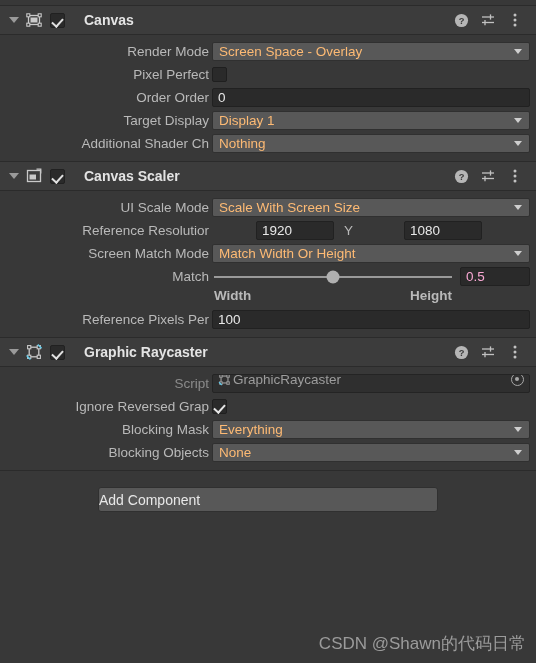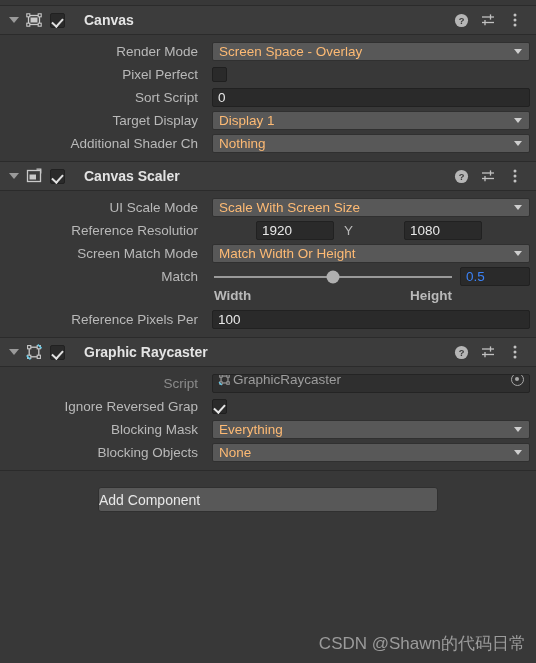--- a/index.html
+++ b/index.html
@@ -96,21 +96,21 @@
     display: flex;
     align-items: center;
     padding-left: 10px;
     padding-right: 6px;
   }
 
   .lbl {
     width: 202px;
     flex: 0 0 202px;
     text-align: right;
-    padding-right: 14px;
+    padding-right: 3px;
     white-space: nowrap;
     overflow: hidden;
     color: #b9b9b9;
     line-height: 20px;
   }
   .lbl.dim { color: #8b8b8b; }
 
   .fieldzone { flex: 1 1 auto; display: flex; align-items: center; min-width: 0; }
 
   
@@ -251,21 +251,21 @@
   }
   .slider-num {
     width: 70px;
     flex: 0 0 70px;
     height: 19px;
     background: #2a2a2a;
     border: 1px solid #212121;
     border-radius: 2px;
     display: flex; align-items: center;
     padding: 0 5px;
-    color: #3b82f6;
+    color: #f9a8d4;
   }
 
   .slider-captions {
     height: 20px;
     display: flex;
     padding-left: 10px;
     padding-right: 6px;
     font-weight: bold;
   }
   .slider-captions .sp { flex: 0 0 202px; }
@@ -368,21 +368,21 @@
             </div>
           </div>
         </div>
         <div class="row">
           <span class="lbl">Pixel Perfect</span>
           <div class="fieldzone">
             <div class="cbox"></div>
           </div>
         </div>
         <div class="row">
-          <span class="lbl">Sort Script</span>
+          <span class="lbl">Order Order</span>
           <div class="fieldzone">
             <div class="textfield">
               <span>0</span>
             </div>
           </div>
         </div>
         <div class="row">
           <span class="lbl">Target Display</span>
           <div class="fieldzone">
             <div class="popup">

